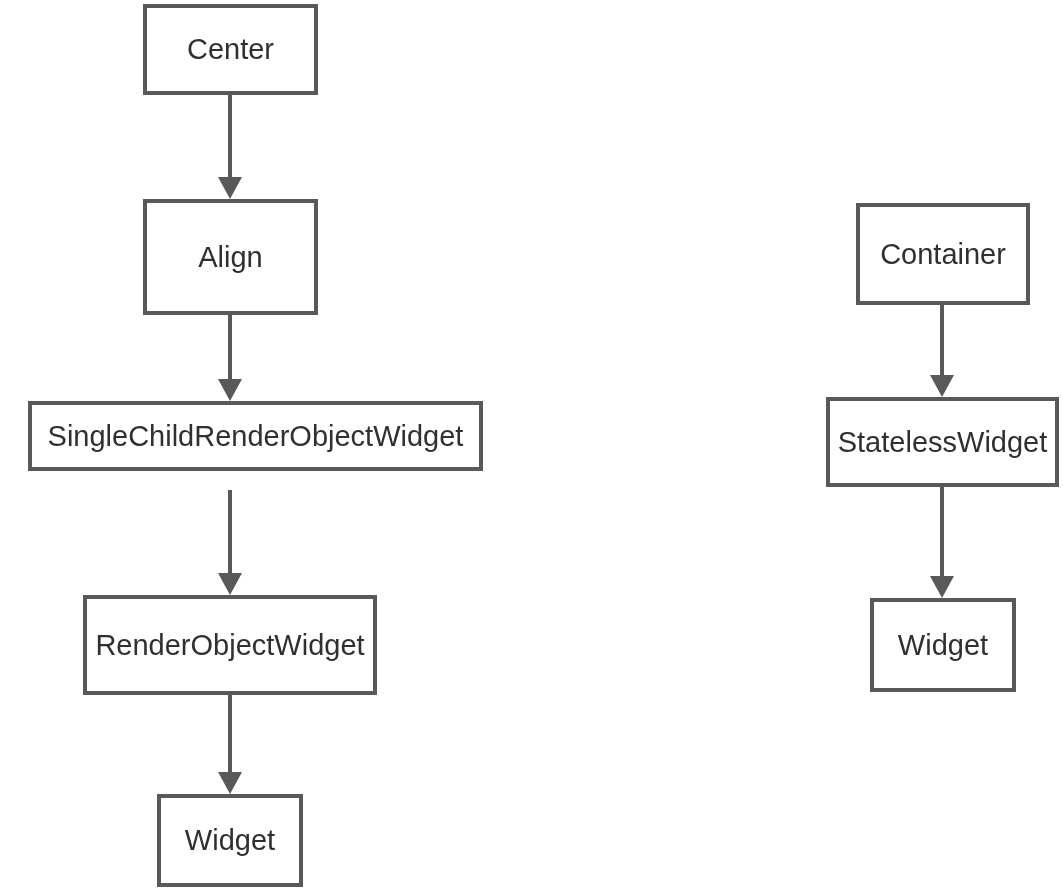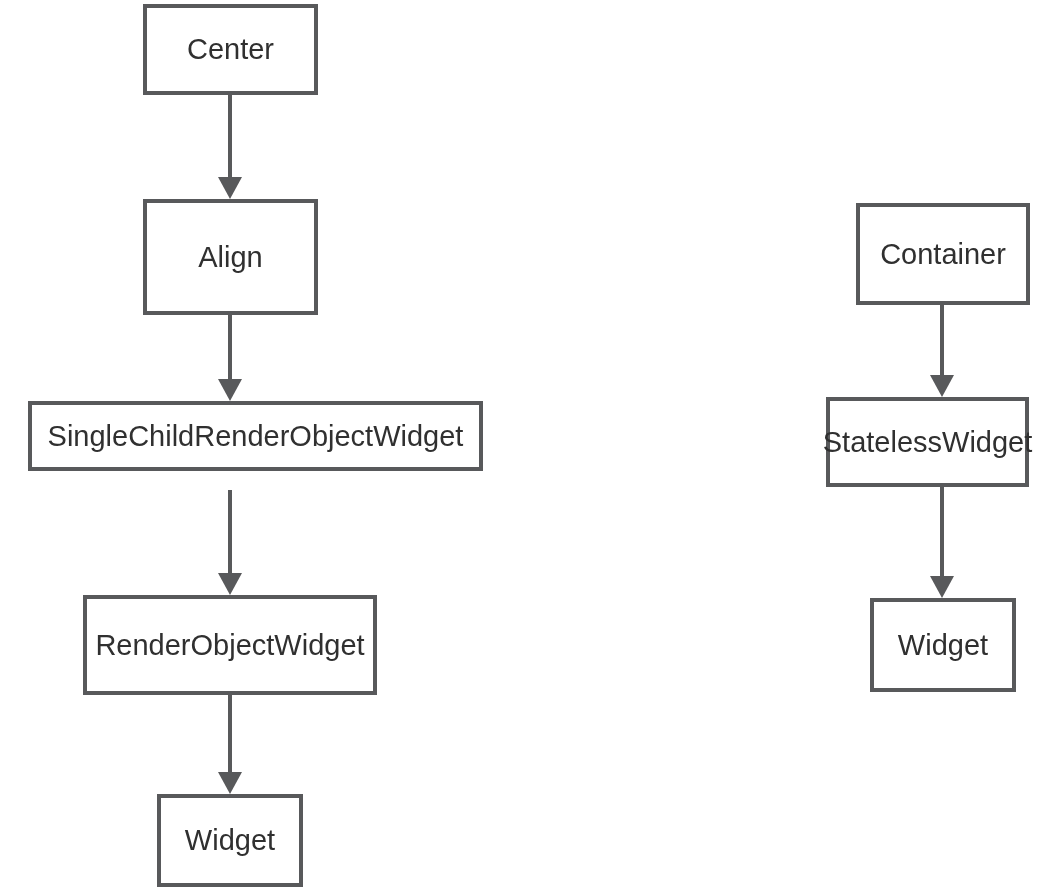--- a/index.html
+++ b/index.html
@@ -28,21 +28,21 @@
     white-space: nowrap;
   }
   
   .n-center  { left: 143px; top: 4px;   width: 175px; height: 91px; }
   .n-align   { left: 143px; top: 199px; width: 175px; height: 116px; }
   .n-scrow   { left: 4px;   top: 401px; width: 455px; height: 70px; margin-left: 24px; }
   .n-row     { left: 83px;  top: 595px; width: 294px; height: 100px; }
   .n-widgetL { left: 157px; top: 794px; width: 146px; height: 93px; }
   
   .n-container { left: 856px; top: 203px; width: 174px; height: 102px; }
-  .n-stateless { left: 826px; top: 397px; width: 203px; height: 90px; }
+  .n-stateless { left: 826px; top: 397px; width: 233px; height: 90px; }
   .n-widgetR   { left: 870px; top: 598px; width: 146px; height: 94px; }
   .edges-layer {
     position: absolute;
     left: 0;
     top: 0;
     width: 1063px;
     height: 890px;
     pointer-events: none;
   }
   .edge-line { stroke: #58595b; stroke-width: 4; }

